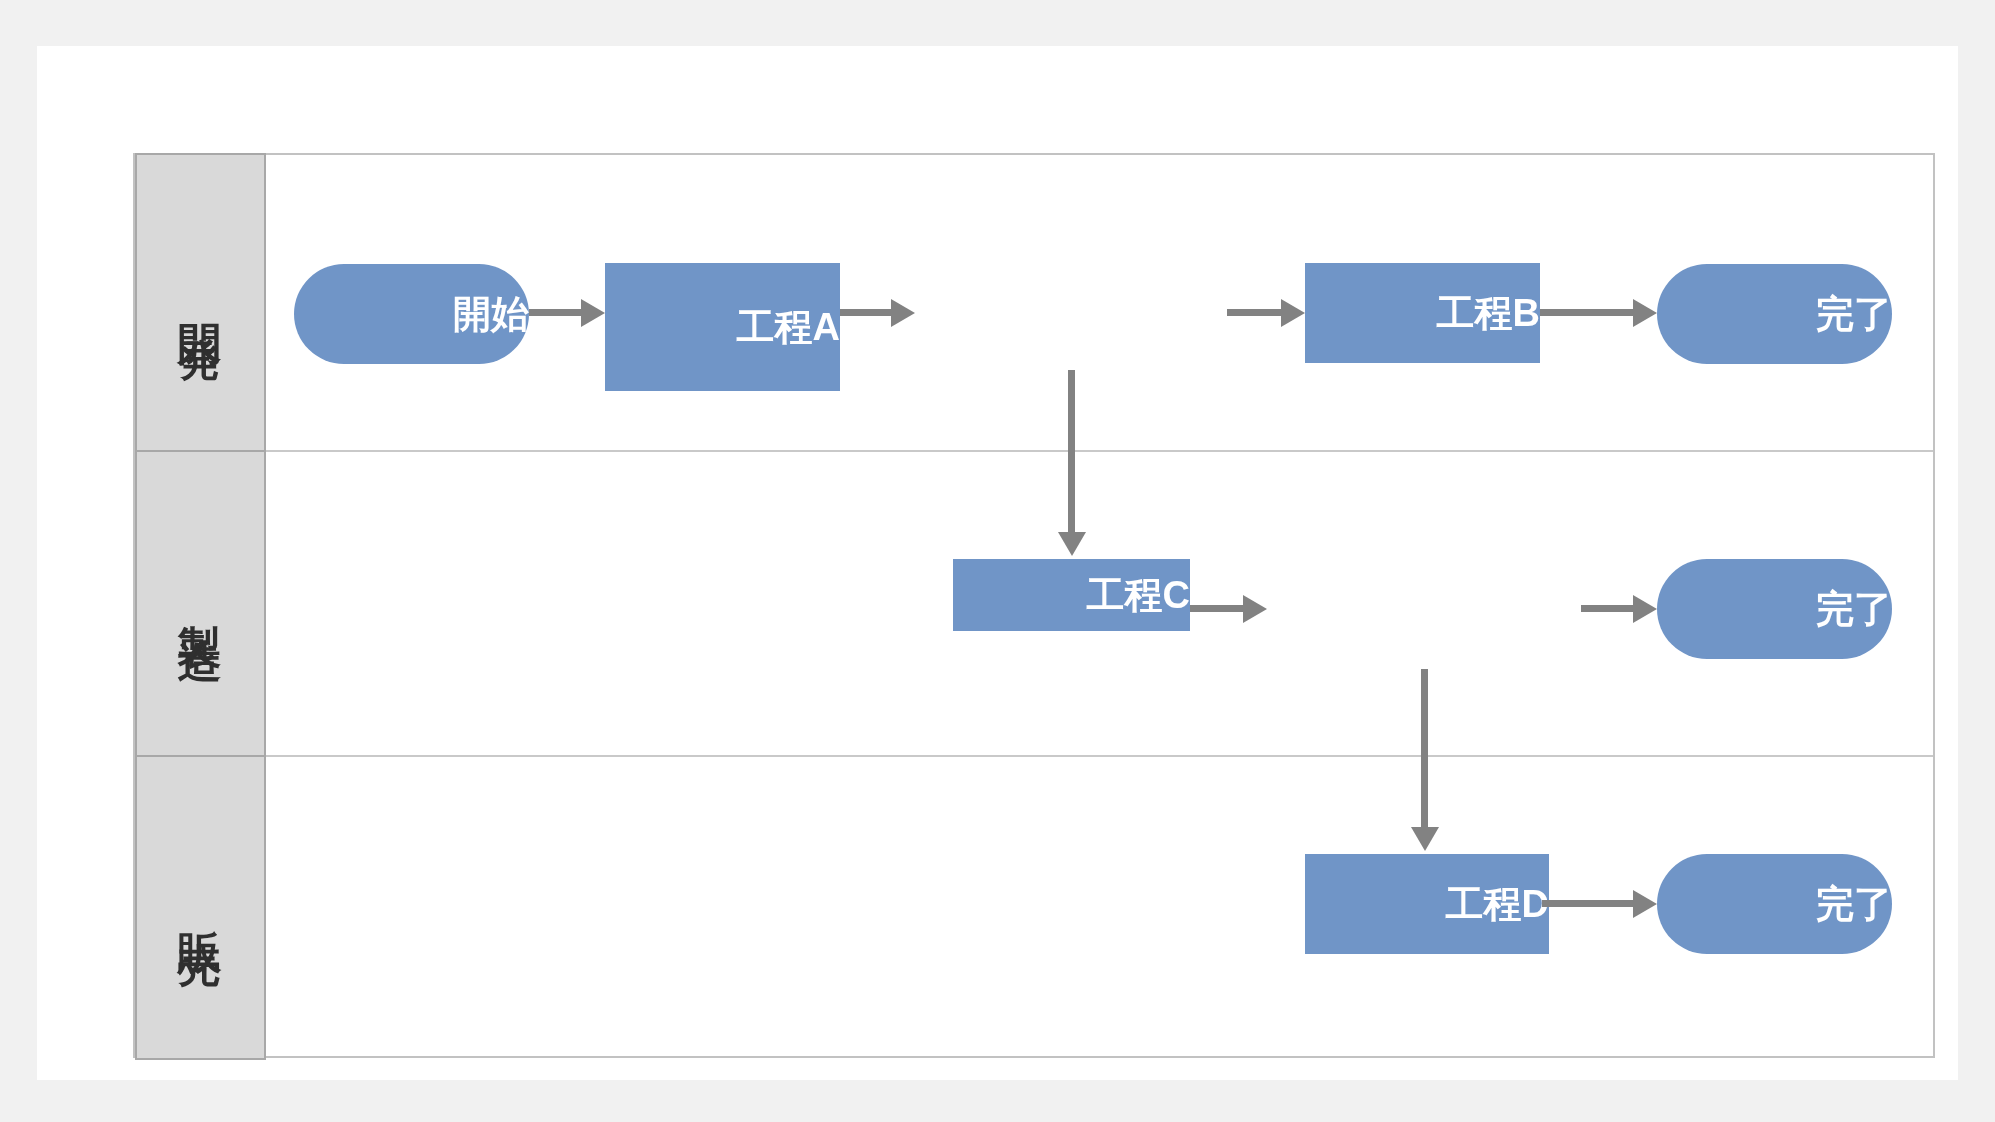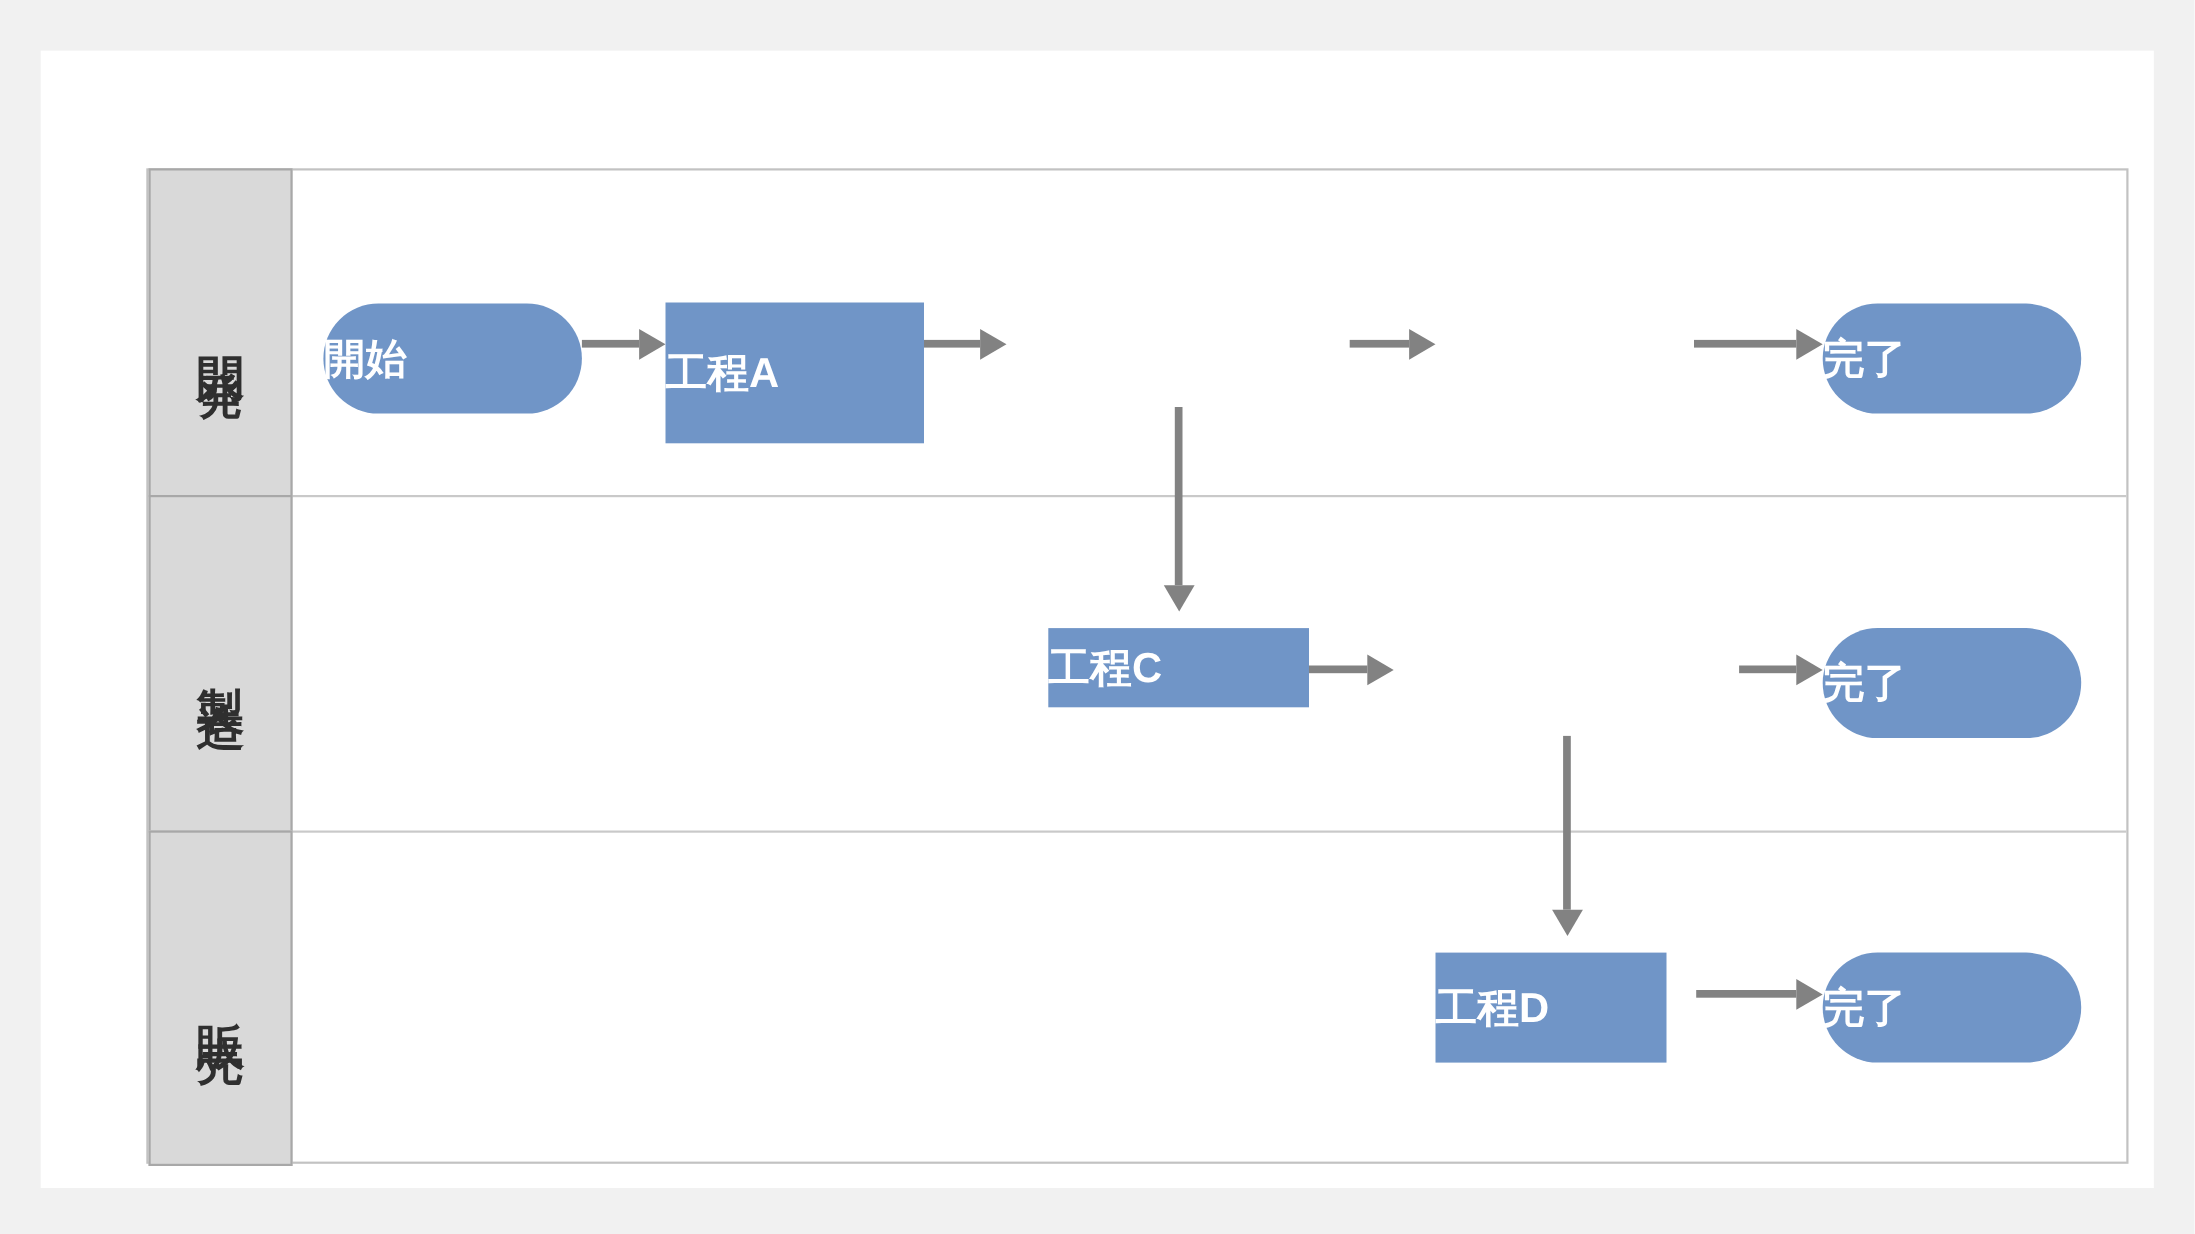--- a/index.html
+++ b/index.html
@@ -52,26 +52,25 @@
     left: 129px; right: 0;
     height: 2px;
     background: var(--lane-line, #c9c9c9);
   }
   .lane-line-1 { top: 295px; }
   .lane-line-2 { top: 600px; }
 
   
   .node {
     position: absolute;
-    display: flex; align-items: center; justify-content: flex-start;
+    display: flex; align-items: center; justify-content: flex-end;
     color: var(--node-text, #ffffff);
     font-size: 38px; font-weight: bold;
     text-align: center;
     box-sizing: border-box;
-    margin-top: 12px;
   }
   .pill    { background: var(--process-fill, #7095c7); border-radius: 52px; }
   .rect    { background: var(--process-fill, #7095c7); }
   .diamond {
     background: var(--decision-fill, #2a486e);
     clip-path: polygon(50% 0, 100% 50%, 50% 100%, 0 50%);
   }
 
   
   .arrow-h {
@@ -130,20 +129,23 @@
     </div>
     <div class="arrow-h" style="left:492px; top:263px; width:52px;"></div>
 
     <div class="node rect" style="left:568px; top:217px; width:235px; height:128px;">
       <span>工程A</span>
     </div>
     <div class="arrow-h" style="left:803px; top:263px; width:51px;"></div>
 
     <div class="arrow-h" style="left:1190px; top:263px; width:54px;"></div>
 
+    <div class="node rect" style="left:1268px; top:217px; width:235px; height:100px;">
+      <span>工程B</span>
+    </div>
     <div class="arrow-h" style="left:1503px; top:263px; width:93px;"></div>
 
     <div class="node pill" style="left:1620px; top:218px; width:235px; height:100px;">
       <span>完了</span>
     </div>
 
     <div class="arrow-v" style="left:1031px; top:324px; height:162px;"></div>
 
     <div class="node rect" style="left:916px; top:513px; width:237px; height:72px;">
       <span>工程C</span>
@@ -151,21 +153,21 @@
     <div class="arrow-h" style="left:1153px; top:559px; width:53px;"></div>
 
     <div class="arrow-h" style="left:1544px; top:559px; width:52px;"></div>
 
     <div class="node pill" style="left:1620px; top:513px; width:235px; height:100px;">
       <span>完了</span>
     </div>
 
     <div class="arrow-v" style="left:1384px; top:623px; height:158px;"></div>
 
-    <div class="node rect" style="left:1268px; top:808px; width:210px; height:100px;">
+    <div class="node rect" style="left:1268px; top:808px; width:244px; height:100px;">
       <span>工程D</span>
     </div>
     <div class="arrow-h" style="left:1505px; top:854px; width:91px;"></div>
 
     <div class="node pill" style="left:1620px; top:808px; width:235px; height:100px;">
       <span>完了</span>
     </div>
 
   </div>
 </div>

